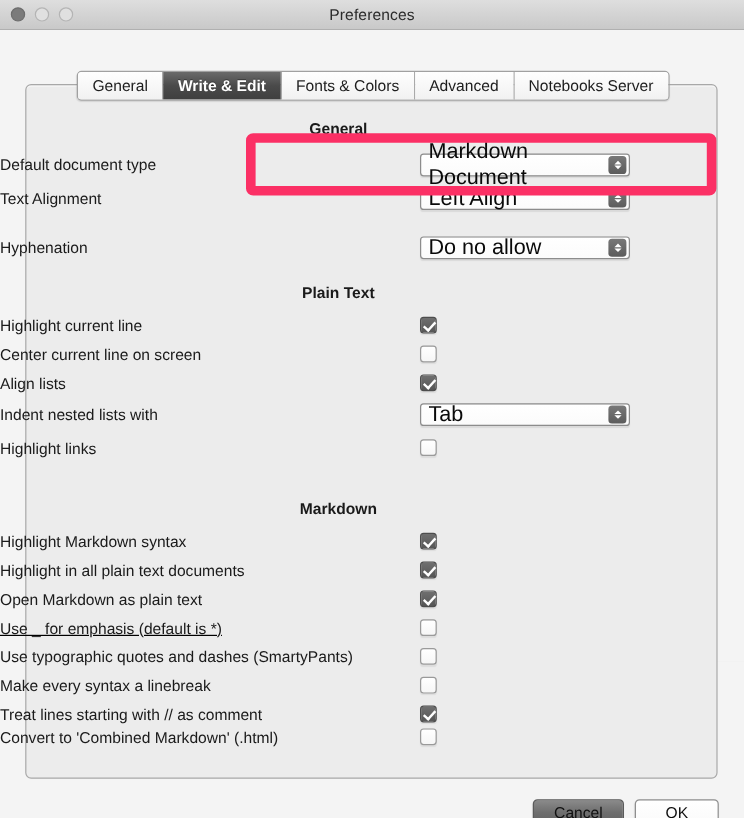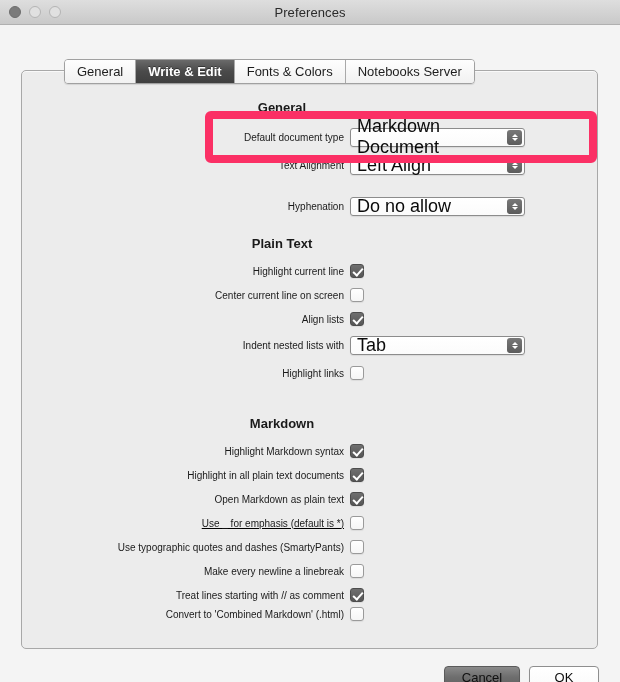--- a/index.html
+++ b/index.html
@@ -136,23 +136,22 @@
   .row {
     position: absolute;
     left: 0;
     width: 100%;
     height: 18px;
     display: flex;
     align-items: center;
   }
   .row .lbl {
     width: 350px;
-    text-align: right;
-    padding-right: 6px;
-    font-size: 10px;
+    padding-right: 26px;
+    font-size: 13px;
     color: #1a1a1a;
     white-space: nowrap;
     box-sizing: border-box;
   }
 
   
   .popup {
     position: relative;
     width: 175px;
     height: 19px;
@@ -275,20 +274,21 @@
   </div>
 
   <div class="win-body">
 
     <div class="content-box"></div>
 
     <div class="tabbar">
       <div class="tab">General</div>
       <div class="tab selected">Write &amp; Edit</div>
       <div class="tab">Fonts &amp; Colors</div>
+      <div class="tab">Advanced</div>
       <div class="tab">Notebooks Server</div>
     </div>
 
     <div class="section-heading" style="top:75px;">General</div>
 
     <div class="row" style="top:103px;">
       <div class="lbl">Default document type</div>
       <div class="popup">
         <span>Markdown Document</span>
         <span class="arrows">
@@ -374,21 +374,21 @@
       <div class="lbl">Use _ for emphasis (default is *)</div>
       <div class="cbox"></div>
     </div>
 
     <div class="row" style="top:513px;">
       <div class="lbl">Use typographic quotes and dashes (SmartyPants)</div>
       <div class="cbox"></div>
     </div>
 
     <div class="row" style="top:537px;">
-      <div class="lbl">Make every newline a linebreak</div>
+      <div class="lbl">Make every syntax a linebreak</div>
       <div class="cbox"></div>
     </div>
 
     <div class="row" style="top:561px;">
       <div class="lbl">Treat lines starting with // as comment</div>
       <div class="cbox on"></div>
     </div>
 
     <div class="row" style="top:580px;">
       <div class="lbl">Convert to 'Combined Markdown' (.html)</div>

